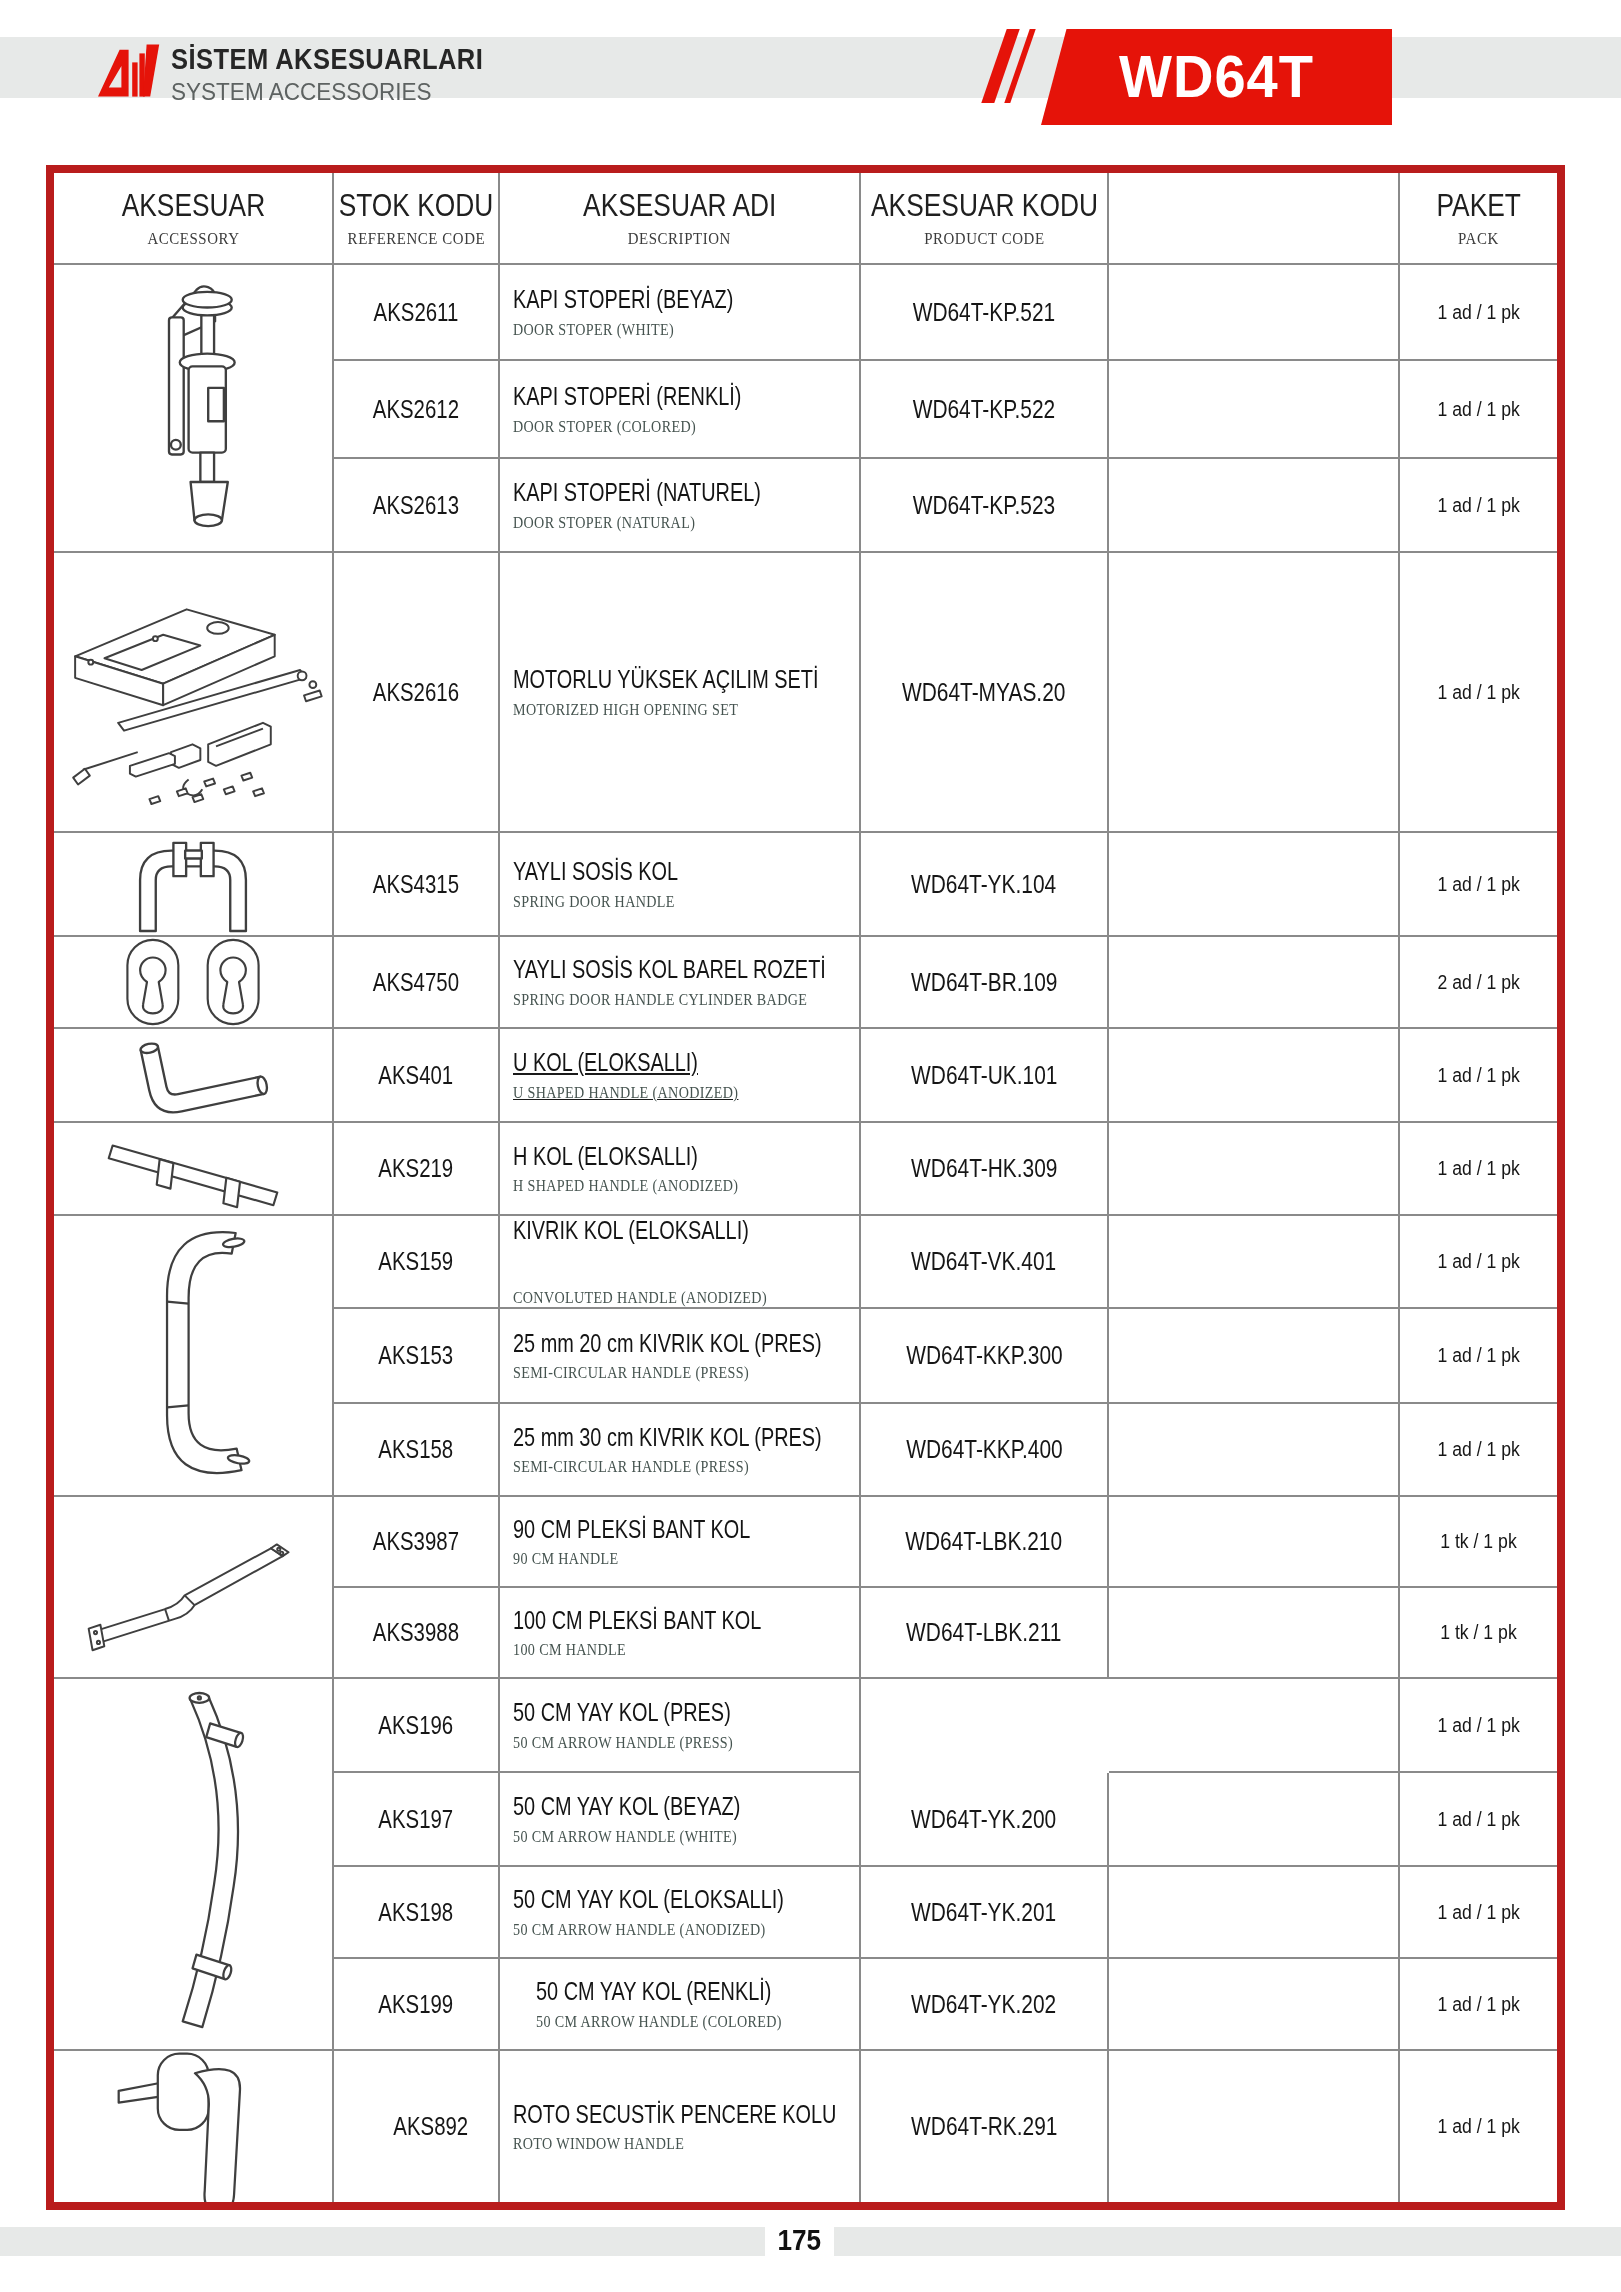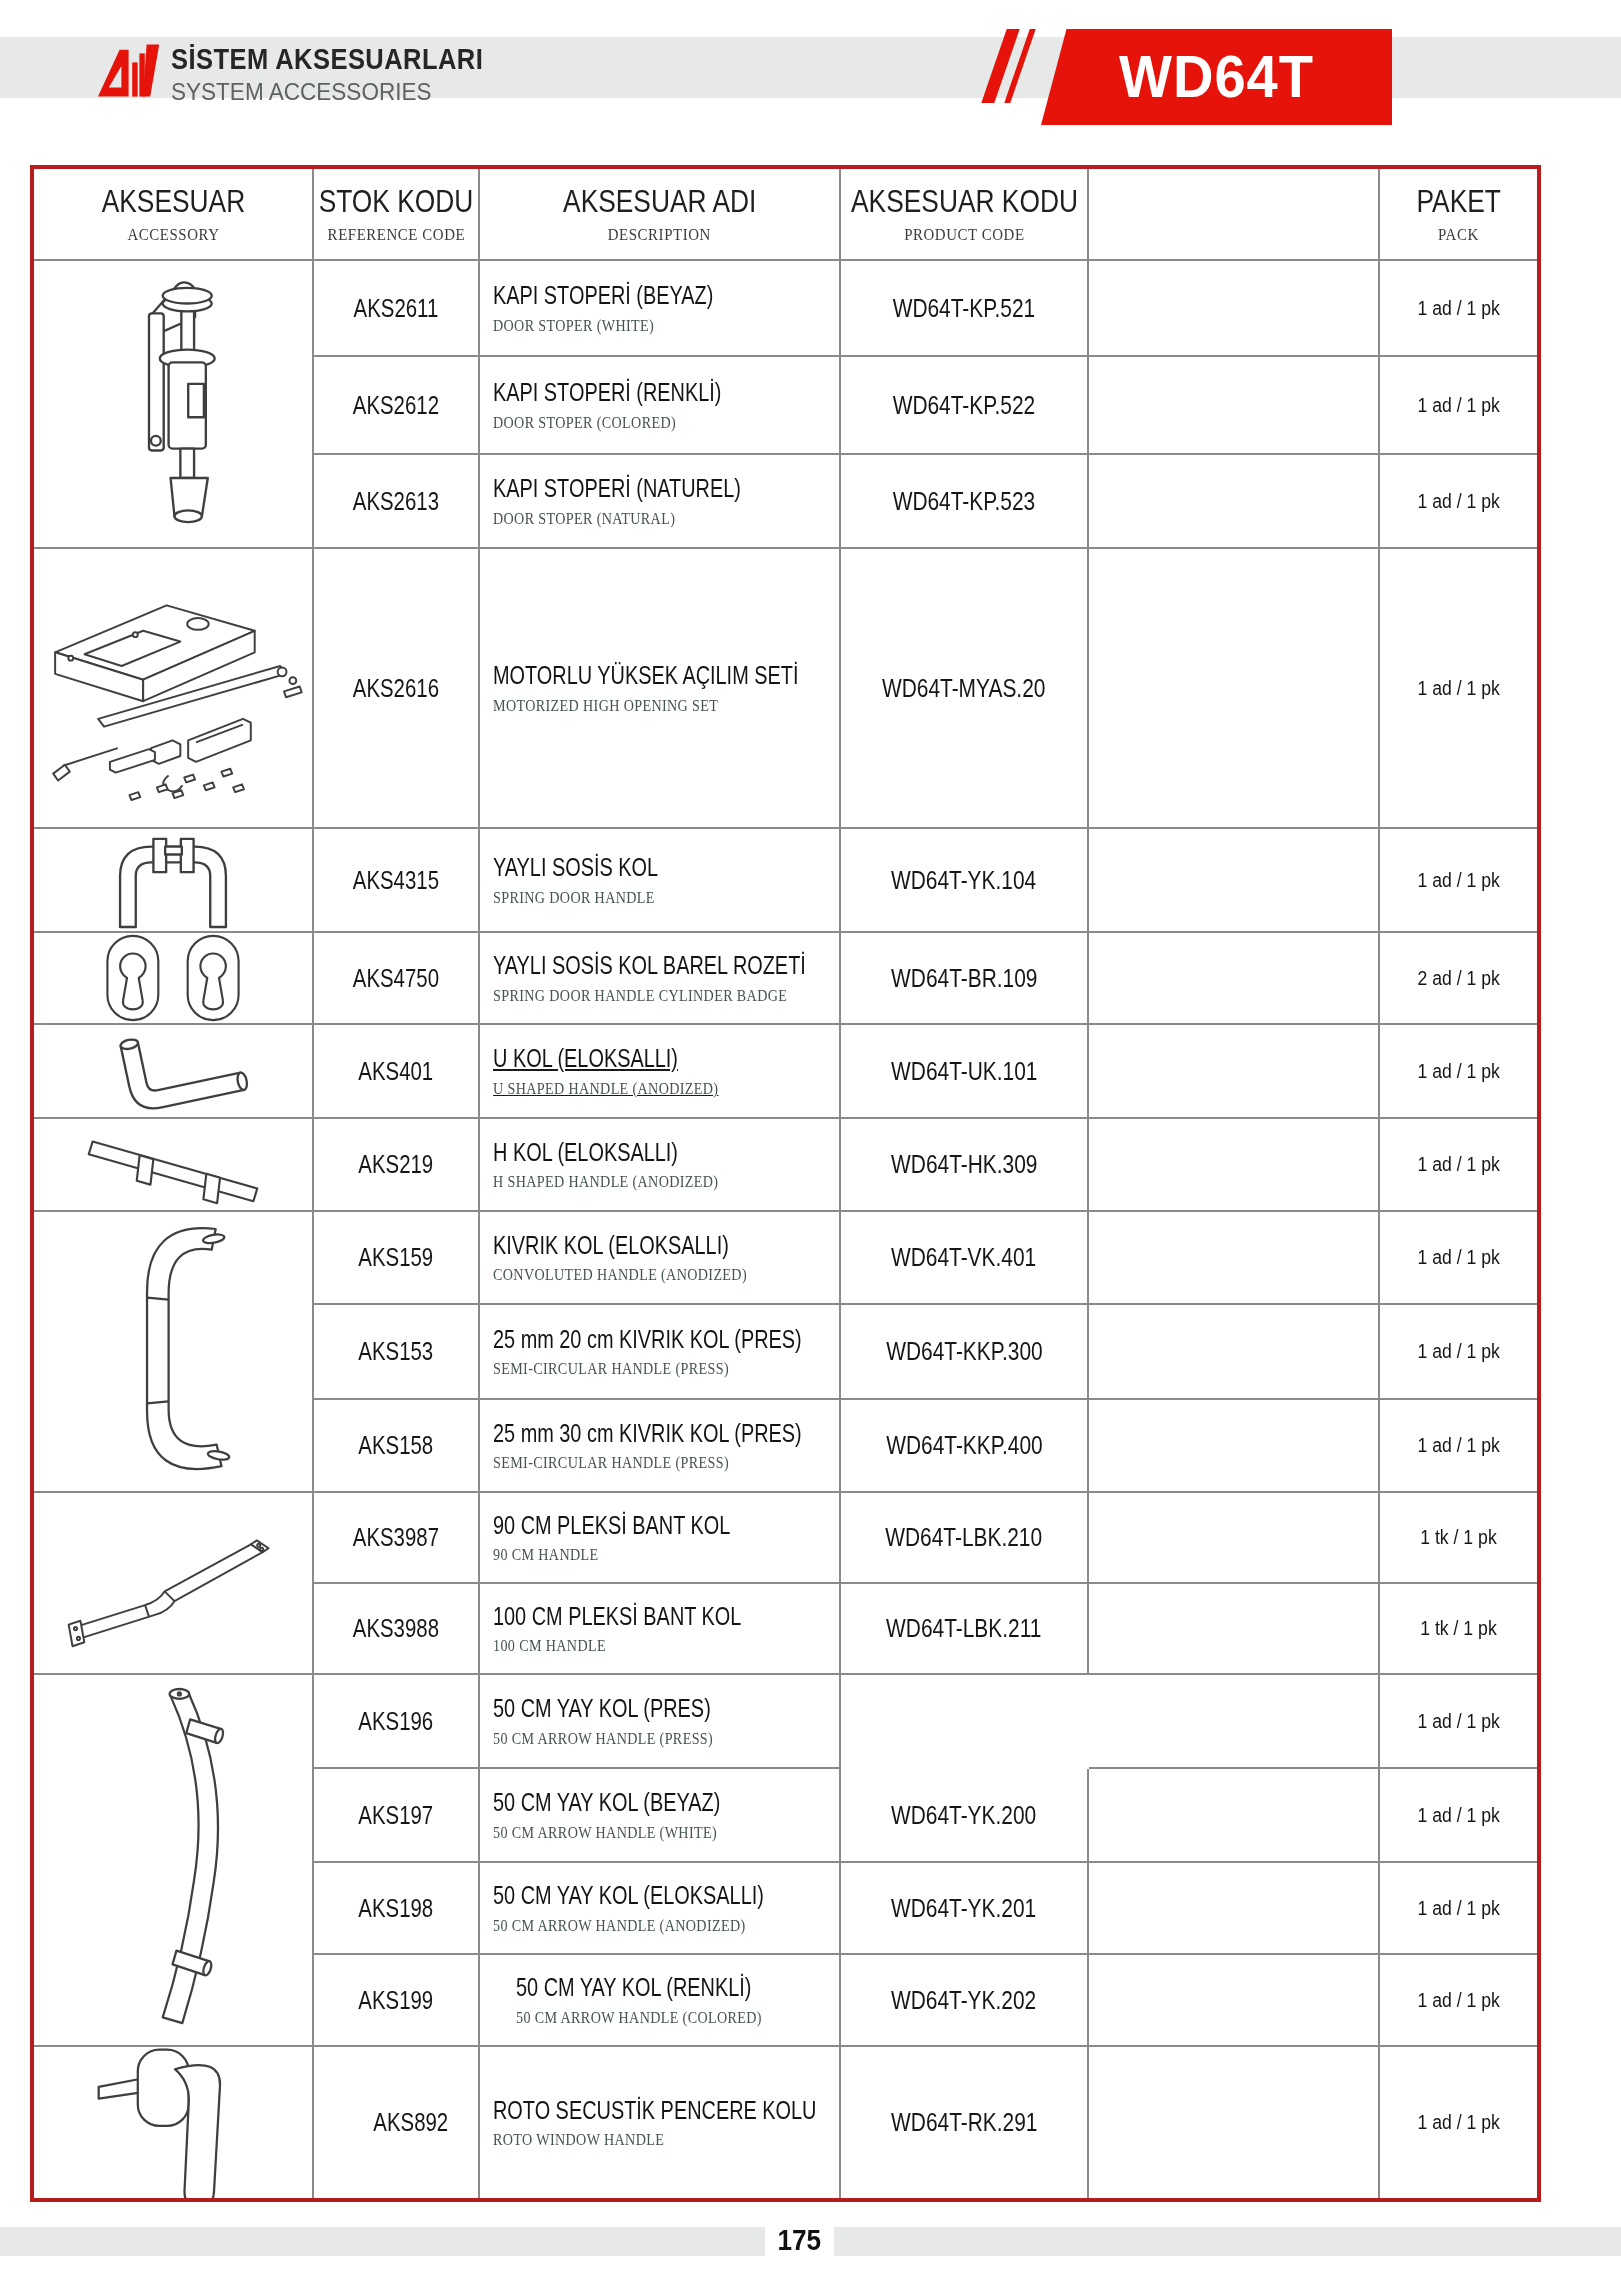--- a/index.html
+++ b/index.html
@@ -9,21 +9,21 @@
   .top-band{position:absolute;left:0;top:37px;width:1621px;height:61px;background:#e7e9e8;}
   .logo{position:absolute;left:98px;top:41px;width:63px;height:59px;}
   .brand{position:absolute;left:171px;top:43px;}
   .brand-title{font-size:29px;font-weight:bold;color:#262626;letter-spacing:0.5px;transform:scaleX(.88);transform-origin:left center;white-space:nowrap;}
   .brand-sub{font-size:24.5px;color:#5d6261;margin-top:2px;transform:scaleX(.92);transform-origin:left center;white-space:nowrap;}
   .wd-stripe{position:absolute;top:29px;height:74px;transform:skewX(-19deg);}
   .wd-badge{position:absolute;left:1041px;top:29px;width:351px;height:96px;display:flex;align-items:center;justify-content:center;clip-path:polygon(25.5px 0,100% 0,100% 100%,0 100%);}
   .wd-badge span{color:#fff;font-size:59px;font-weight:bold;letter-spacing:1px;transform:scaleX(.95);white-space:nowrap;}
 
   
-  .grid{position:absolute;left:30px;top:165px;width:1503px;background:#fff;border:4px solid #b91c1c;display:grid;
+  .grid{position:absolute;left:46px;top:165px;width:1503px;background:#fff;border:8px solid #b91c1c;display:grid;
         grid-template-columns:280px 166px 361px 248px 291px 157px;
         grid-template-rows:92px 96px 98px 94px 280px 104px 92px 94px 93px 93px 95px 93px 91px 91px 94px 94px 92px 92px 151px;}
   .cell{border-right:2px solid #8a8a8a;border-bottom:2px solid #8a8a8a;background:#fff;display:flex;align-items:center;justify-content:center;min-width:0;min-height:0;overflow:hidden;}
   .nr{border-right:none;}
   .nb{border-bottom:none;}
   .hcell{flex-direction:column;gap:6.9px;}
   .h-title{font-size:31px;color:#1f1f1f;transform:scaleX(.85);white-space:nowrap;}
   .h-sub{font-family:"Liberation Serif",serif;font-size:15.7px;color:#3c3c3c;letter-spacing:0.6px;transform:scaleX(.95);white-space:nowrap;}
   .t-ref{font-size:25.5px;color:#161616;transform:scaleX(.8);white-space:nowrap;}
   .name-cell{flex-direction:column;align-items:flex-start;justify-content:center;padding-left:12.7px;}
@@ -292,21 +292,21 @@
           <line x1="48" y1="80" x2="70" y2="82"></line>
           <line x1="48" y1="188" x2="70" y2="186"></line>
           <ellipse cx="116" cy="20" rx="4" ry="11" transform="rotate(80 116 20)"></ellipse>
           <ellipse cx="121" cy="241" rx="4" ry="11" transform="rotate(100 121 241)"></ellipse>
         </g>
       </svg>
     </div>
     <div class="cell " style="grid-area: 10 / 2;">
       <span class="t-ref">AKS159</span>
     </div>
-    <div class="cell name-cell" style="grid-area: 10 / 3;">
+    <div class="cell name-cell" style="grid-area: 10 / 3; justify-content: space-between;">
       <div class="t-name">KIVRIK KOL (ELOKSALLI)</div>
       <div class="t-name-en">CONVOLUTED HANDLE (ANODIZED)</div>
     </div>
     <div class="cell " style="grid-area: 10 / 4;">
       <span class="t-code">WD64T-VK.401</span>
     </div>
     <div class="cell " style="grid-area: 10 / 5;"></div>
     <div class="cell nr" style="grid-area: 10 / 6;">
       <span class="t-pack">1 ad / 1 pk</span>
     </div>

